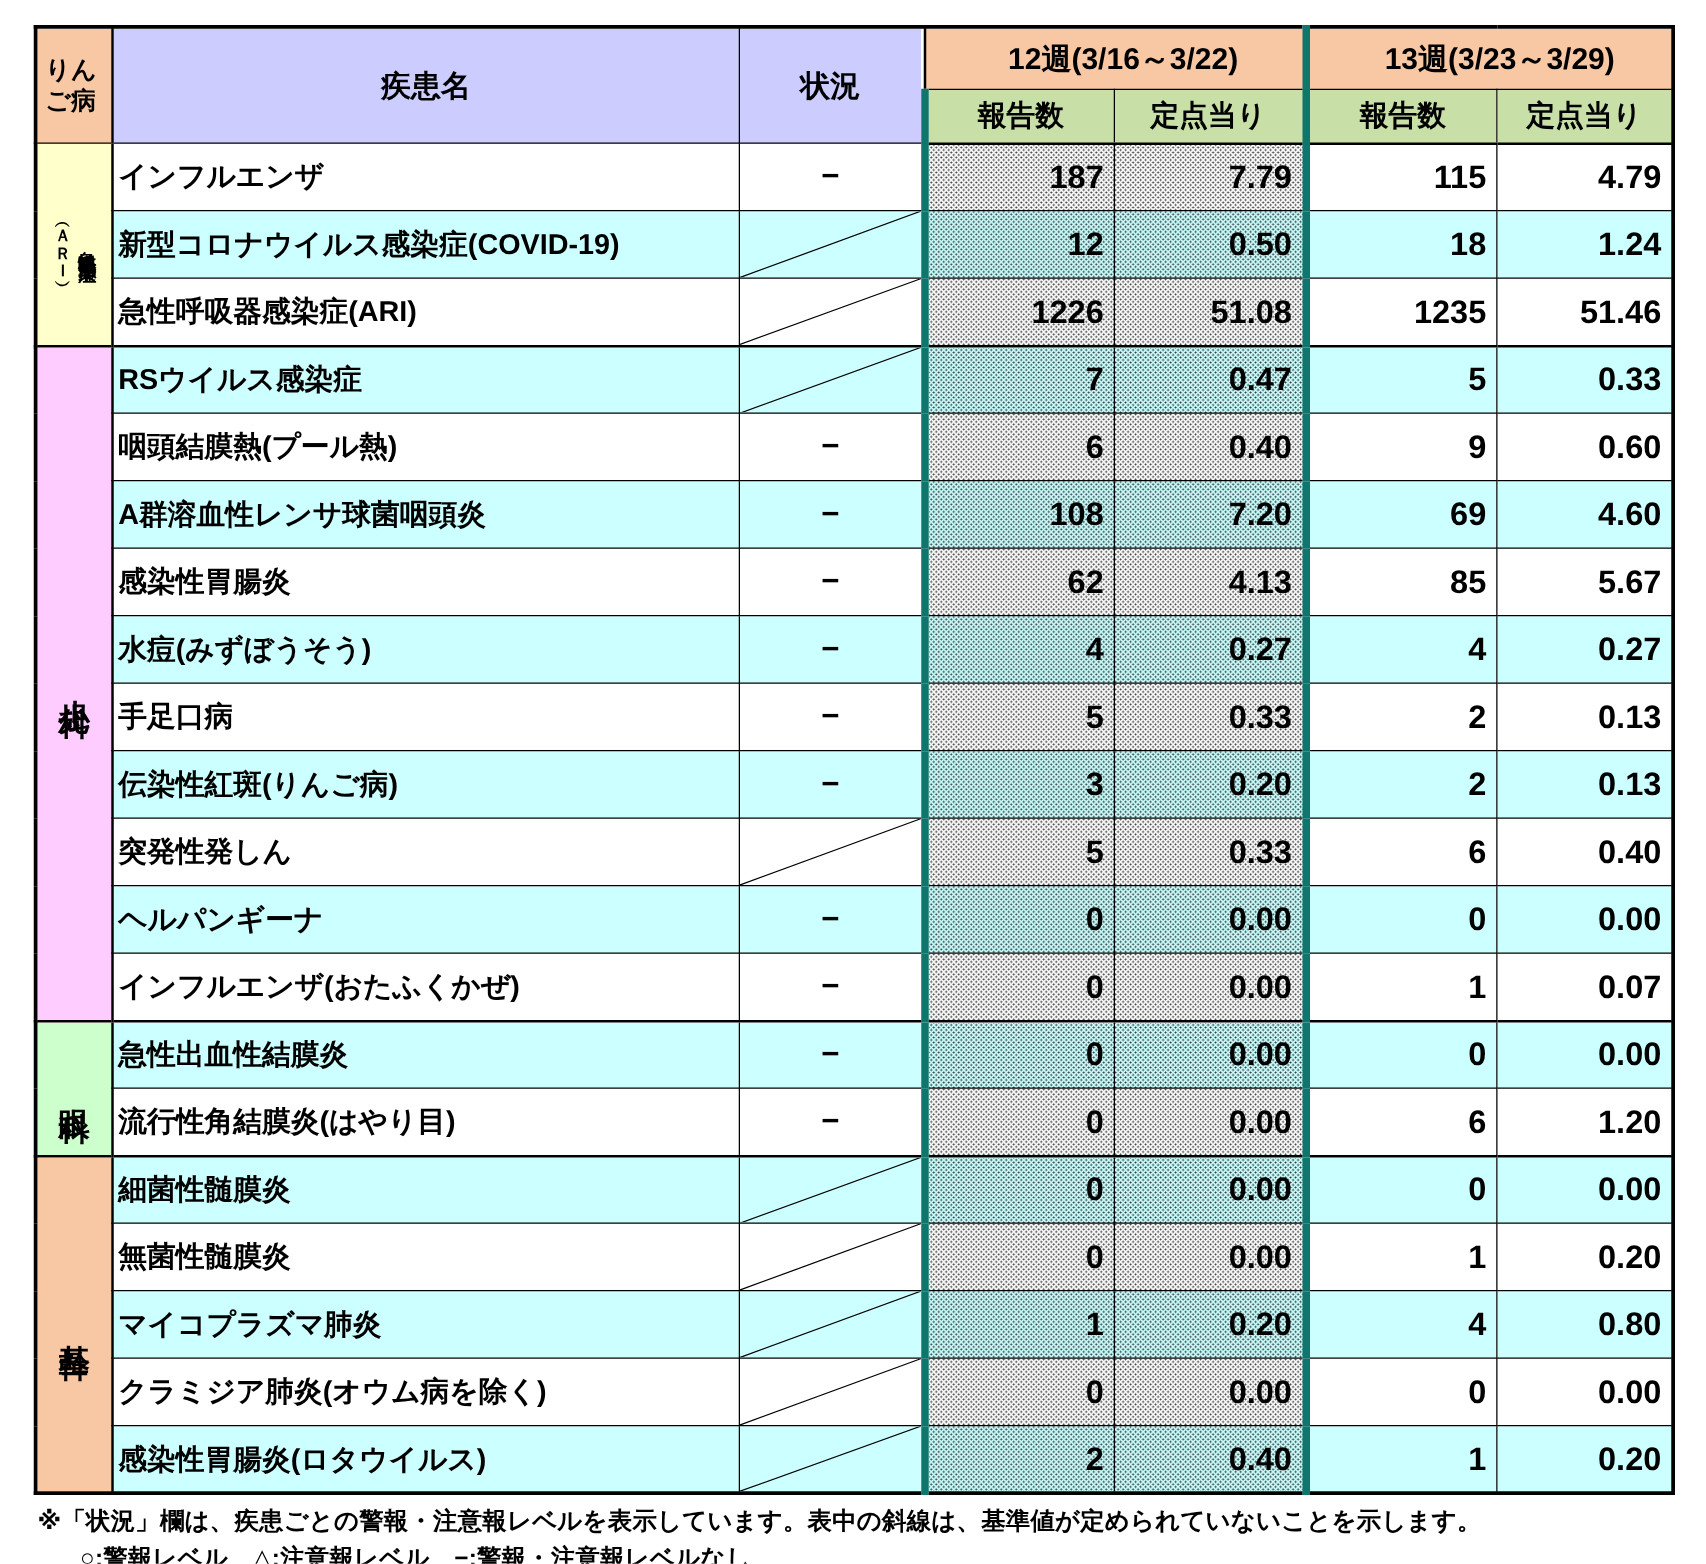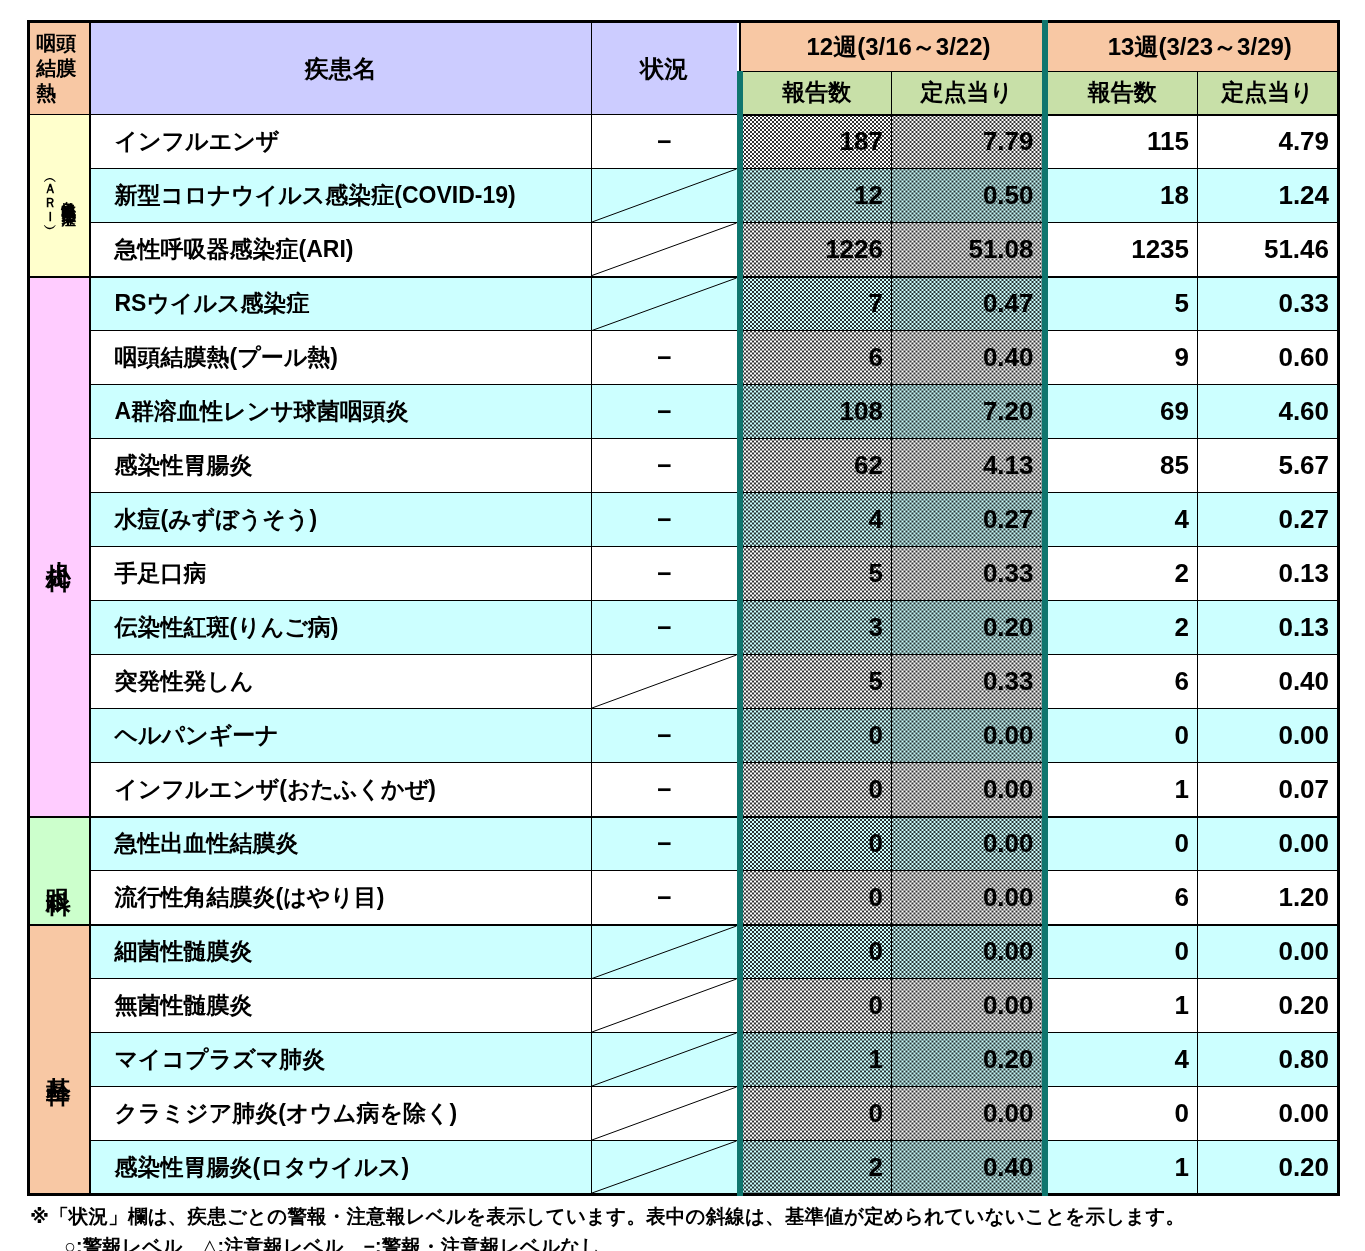--- a/index.html
+++ b/index.html
@@ -16,21 +16,21 @@
   th.purple{background:#ccccff;font-size:24px;text-align:center;}
   th.week{background:#f8c8a4;font-size:24px;padding-left:16px;}
   th.sub{background:#c8e0a8;font-size:23px;border-bottom:2px solid #000;}
   
   .br2{border-right:2px solid #000;}
   .bl2{border-left:6px solid #0f766e;}
   
   tbody tr{height:54px;background:#ffffff;}
   tbody tr:nth-child(even){background:#ccffff;}
   tbody tr.sec td{border-top:2px solid #000;}
-  td.disease{font-size:23px;font-weight:bold;text-align:left;padding-left:24px;vertical-align:middle;}
+  td.disease{font-size:23px;font-weight:bold;text-align:left;padding-left:4px;vertical-align:middle;}
   td.status{position:relative;text-align:center;vertical-align:middle;font-size:25px;font-weight:600;}
   td.status svg{position:absolute;left:0;top:0;width:100%;height:100%;display:block;}
   td.num{font-size:26px;font-weight:600;text-align:right;padding-right:8px;vertical-align:middle;}
   td.dotted{background-image:
       radial-gradient(circle,rgba(0,0,0,.8) .75px,transparent .85px),
       radial-gradient(circle,rgba(0,0,0,.8) .75px,transparent .85px);
     background-size:4px 4px;background-position:0 0,2px 2px;padding-left:42px;}
   
   td.cat{padding:0;text-align:center;vertical-align:middle;}
   td.cat-ari{background:#ffffcc;}
@@ -56,21 +56,21 @@
         <col style="width:502px">
         <col style="width:148px">
       <col style="width:152px">
         <col style="width:153px">
         <col style="width:153px">
         <col style="width:141px">
     </colgroup>
     <thead>
       <tr class="h1">
         <th class="cat-h br2" rowspan="2">
-            <div>咽頭結膜熱</div>
+            <div>りんご病</div>
           </th>
         <th class="purple" rowspan="2">疾患名</th>
         <th class="purple br2" rowspan="2">状況</th>
         <th class="week" colspan="2">12週(3/16～3/22)</th>
         <th class="week bl2" colspan="2">13週(3/23～3/29)</th>
       </tr>
       <tr class="h2">
         <th class="sub bl2">報告数</th>
         <th class="sub">定点当り</th>
         <th class="sub bl2">報告数</th>

